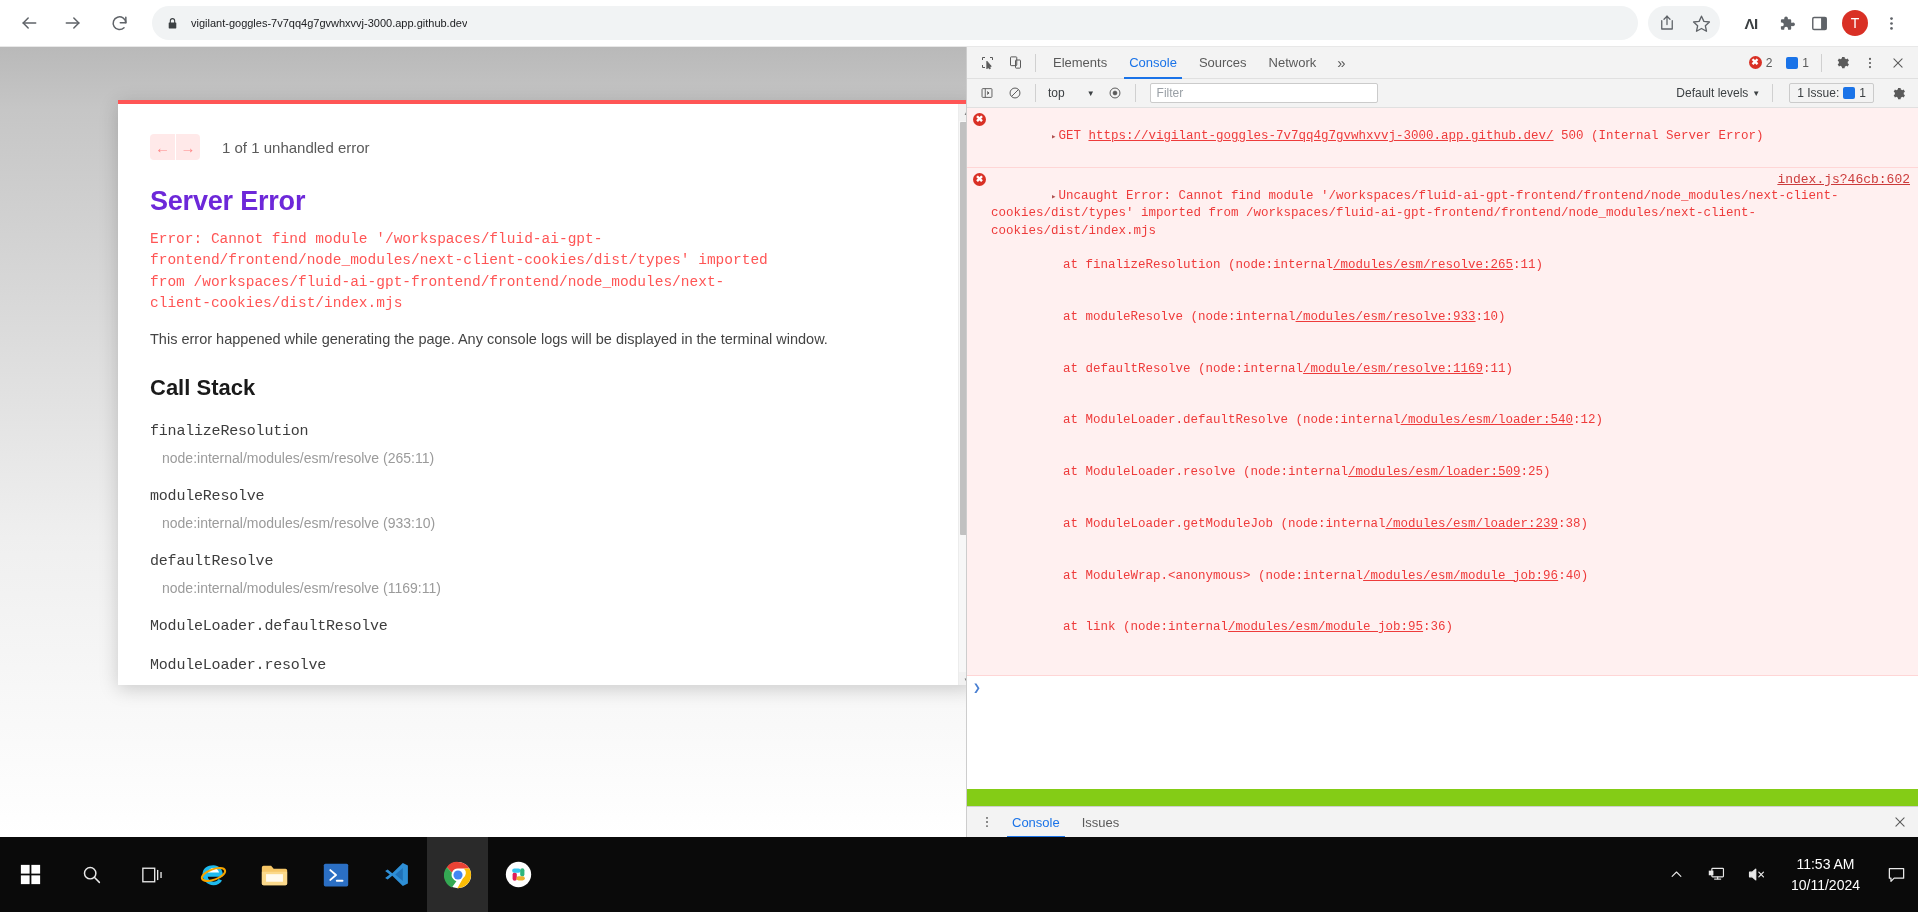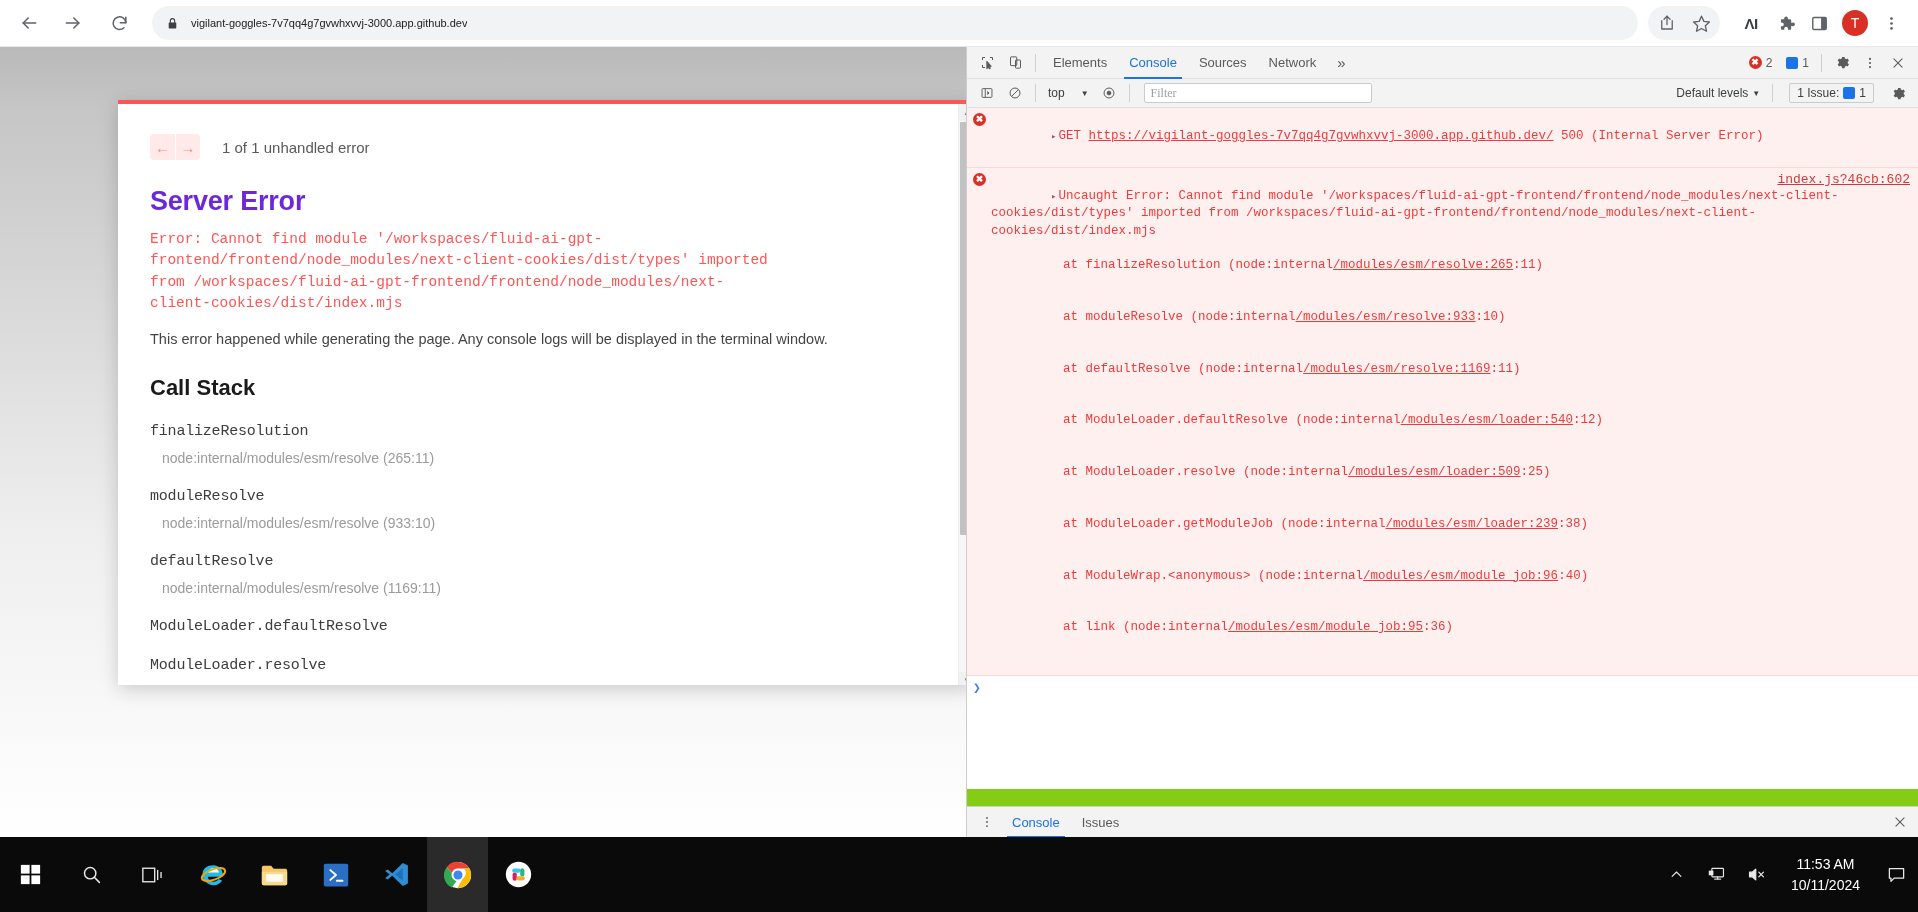--- a/index.html
+++ b/index.html
@@ -171,28 +171,28 @@
   }
   .msg-square {
     width: 12px; height: 12px; border-radius: 2px; background: #1a73e8;
   }
 
   #console-toolbar {
     height: 29px; display: flex; align-items: center;
     border-bottom: 1px solid #e0e0e0; background: #f3f3f3; padding: 0 6px;
   }
   #ctx-selector {
-    display: flex; align-items: center; gap: 16px; font-size: 12px;
+    display: flex; align-items: center; gap: 22px; font-size: 12px;
     color: #3c4043; padding: 2px 6px; cursor: pointer;
   }
   #console-filter-input {
     flex: 0 0 auto; width: 228px; height: 20px; margin-left: 8px;
     border: 1px solid #cbcbcb; border-radius: 2px; font-size: 12px;
     padding: 0 6px; color: #3c4043; background:#fff;
-    font-family: Liberation Serif, serif;
+    font-family: Liberation Sans, sans-serif;
   }
   #console-filter-input::placeholder { color: #9aa0a6; }
   #levels-selector {
     margin-left: auto; display: flex; align-items: center; gap: 4px;
     font-size: 12px; color: #3c4043; padding: 2px 6px; cursor: pointer;
   }
   #issues-pill {
     display: flex; align-items: center; gap: 4px; font-size: 12px;
     color: #3c4043; border: 1px solid #cbcbcb; border-radius: 2px;
     padding: 1px 7px; margin-left: 10px; cursor: pointer; height:20px;
@@ -498,21 +498,21 @@
     </div>
 
     <div class="console-entry">
       <div class="entry-icon">
         <span class="circle-x">✖</span>
       </div>
       <div class="entry-body">
         <span class="disclosure">▸</span><span>Uncaught Error: Cannot find module '/workspaces/fluid-ai-gpt-frontend/frontend/node_modules/next-client-cookies/dist/types' imported from /workspaces/fluid-ai-gpt-frontend/frontend/node_modules/next-client-cookies/dist/index.mjs</span>
         <span class="stack-line"><span>    at finalizeResolution (node:internal</span><span class="stack-path">/modules/esm/resolve:265</span><span>:11)</span></span>
         <span class="stack-line"><span>    at moduleResolve (node:internal</span><span class="stack-path">/modules/esm/resolve:933</span><span>:10)</span></span>
-        <span class="stack-line"><span>    at defaultResolve (node:internal</span><span class="stack-path">/modules/esm/resolve:1169</span><span>:11)</span></span>
+        <span class="stack-line"><span>    at defaultResolve (node:internal</span><span class="stack-path">/module/esm/resolve:1169</span><span>:11)</span></span>
         <span class="stack-line"><span>    at ModuleLoader.defaultResolve (node:internal</span><span class="stack-path">/modules/esm/loader:540</span><span>:12)</span></span>
         <span class="stack-line"><span>    at ModuleLoader.resolve (node:internal</span><span class="stack-path">/modules/esm/loader:509</span><span>:25)</span></span>
         <span class="stack-line"><span>    at ModuleLoader.getModuleJob (node:internal</span><span class="stack-path">/modules/esm/loader:239</span><span>:38)</span></span>
         <span class="stack-line"><span>    at ModuleWrap.&lt;anonymous&gt; (node:internal</span><span class="stack-path">/modules/esm/module_job:96</span><span>:40)</span></span>
         <span class="stack-line"><span>    at link (node:internal</span><span class="stack-path">/modules/esm/module_job:95</span><span>:36)</span></span>
       </div>
       <div class="entry-link">index.js?46cb:602</div>
     </div>
 
     <div id="console-prompt">

